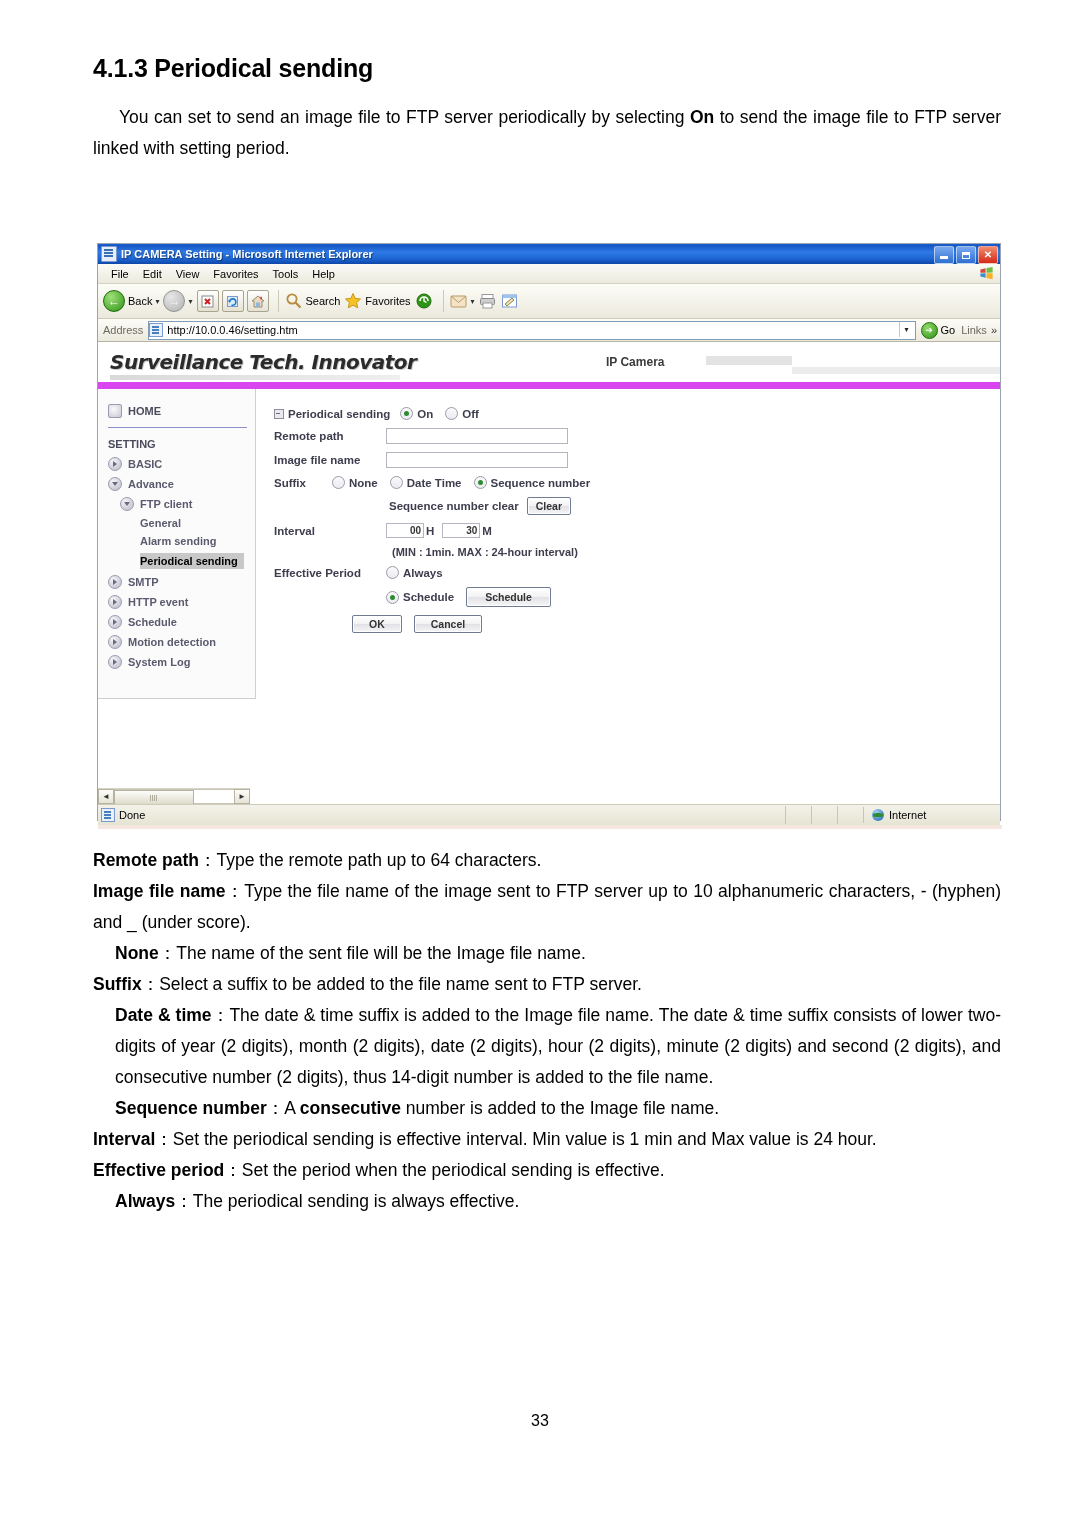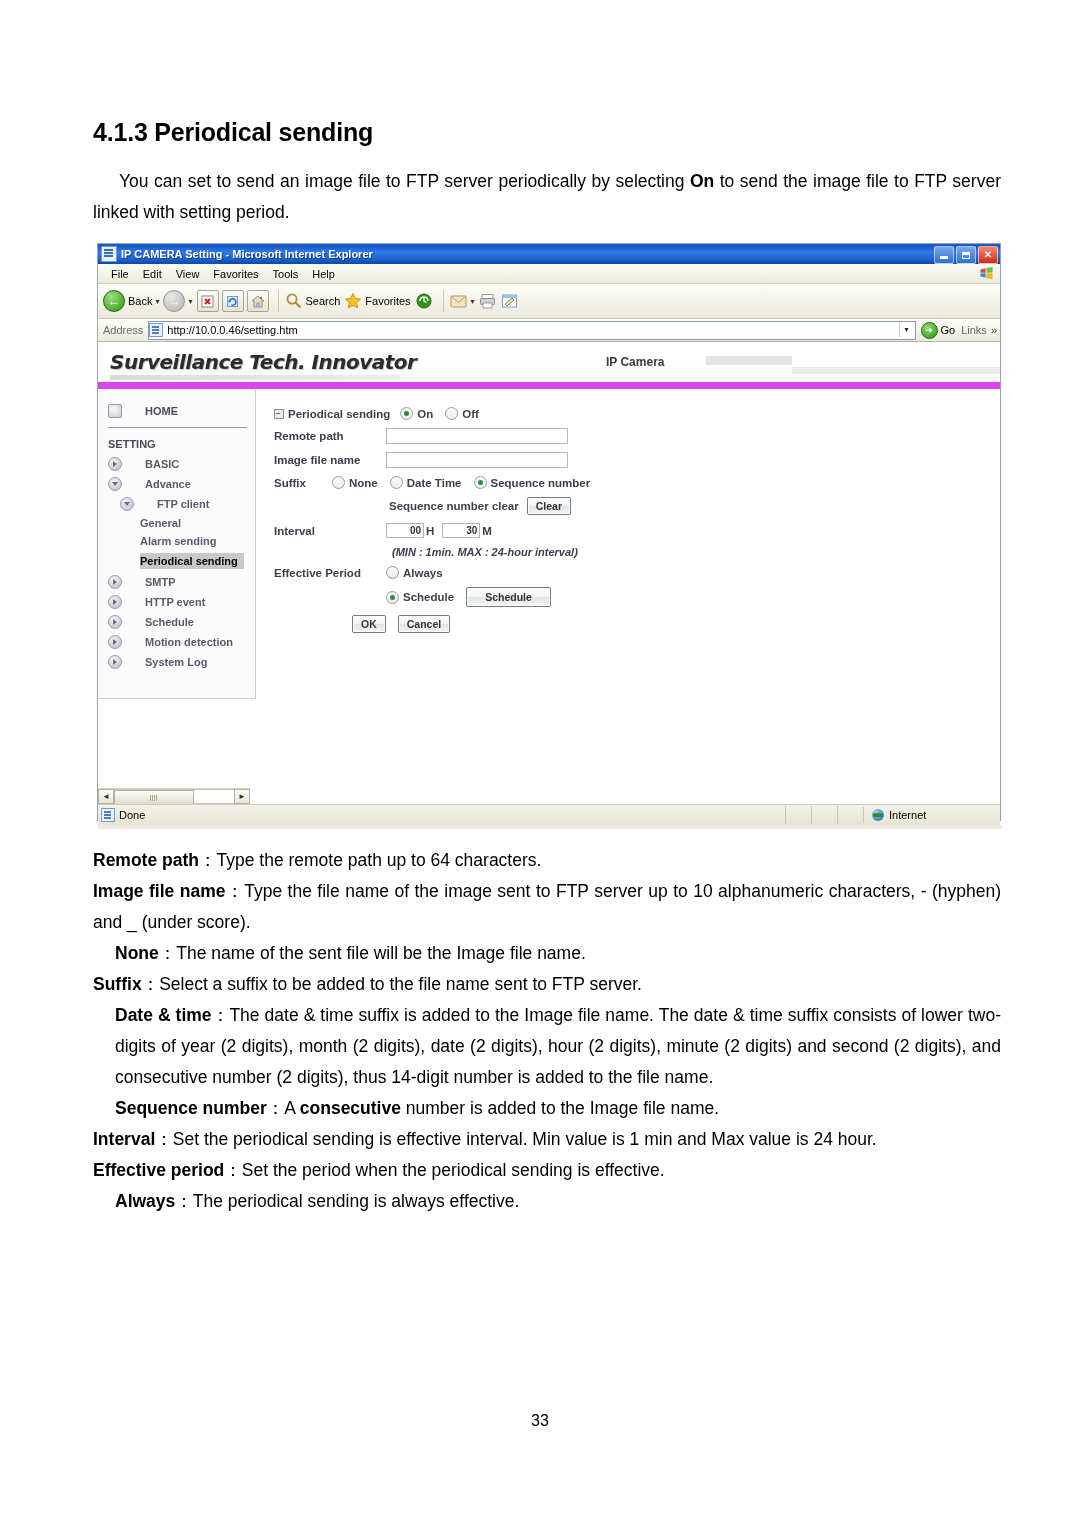--- a/index.html
+++ b/index.html
@@ -21,21 +21,21 @@
   .doc {
     position: absolute;
     left: 93px;
     top: 0;
     width: 908px;
   }
   .doc-heading {
     font-size: 25px;
     font-weight: bold;
     margin: 0;
-    padding-top: 118px;
+    padding-top: 54px;
     letter-spacing: -0.2px;
   }
   .para {
     font-size: 17.5px;
     line-height: 31px;
     text-align: justify;
     margin: 0;
   }
   .para.intro {
     margin-top: 19px;
@@ -274,21 +274,20 @@
     box-sizing: border-box;
   }
   .nav-item {
     display: flex;
     align-items: center;
     font-size: 11px;
     font-weight: bold;
     color: #5a5a6e;
     padding: 3px 0 3px 10px;
     white-space: nowrap;
-    gap: 17px;
   }
   .nav-item.home { color:#4b4b5c; padding-bottom: 6px;}
   .nav-sep { height:1px; background:#8e8ecb; margin: 3px 8px 8px 10px; }
   .nav-section {
     font-size: 11px; font-weight: bold; color:#4a4a5c;
     padding: 2px 0 4px 10px;
   }
   .nav-ico {
     width: 12px; height: 12px; margin-right: 6px;
     flex: 0 0 auto;
@@ -403,24 +402,24 @@
     border-radius: 2px;
     font-size: 10.5px;
     font-weight: bold;
     color: #333;
     padding: 2px 8px;
     line-height: 12px;
     box-shadow: inset 0 0 0 1px #fff;
     white-space: nowrap;
   }
   .btn.wide { padding: 3px 18px; }
-  .btn.ok { padding: 2px 8px; }
+  .btn.ok { padding: 2px 16px; }
   .hint { color:#3d3d4e; font-weight:bold; font-size:11px; }
   .indent-form { padding-left: 115px; }
-  .indent-form2 { padding-left: 118px; font-style: italic; }
+  .indent-form2 { padding-left: 118px; }
 
   
   .hscroll {
     height: 15px;
     background: #f1f0e9;
     border-top: 1px solid #d7d4c6;
     display: flex;
     align-items: center;
     width: 152px;
   }

